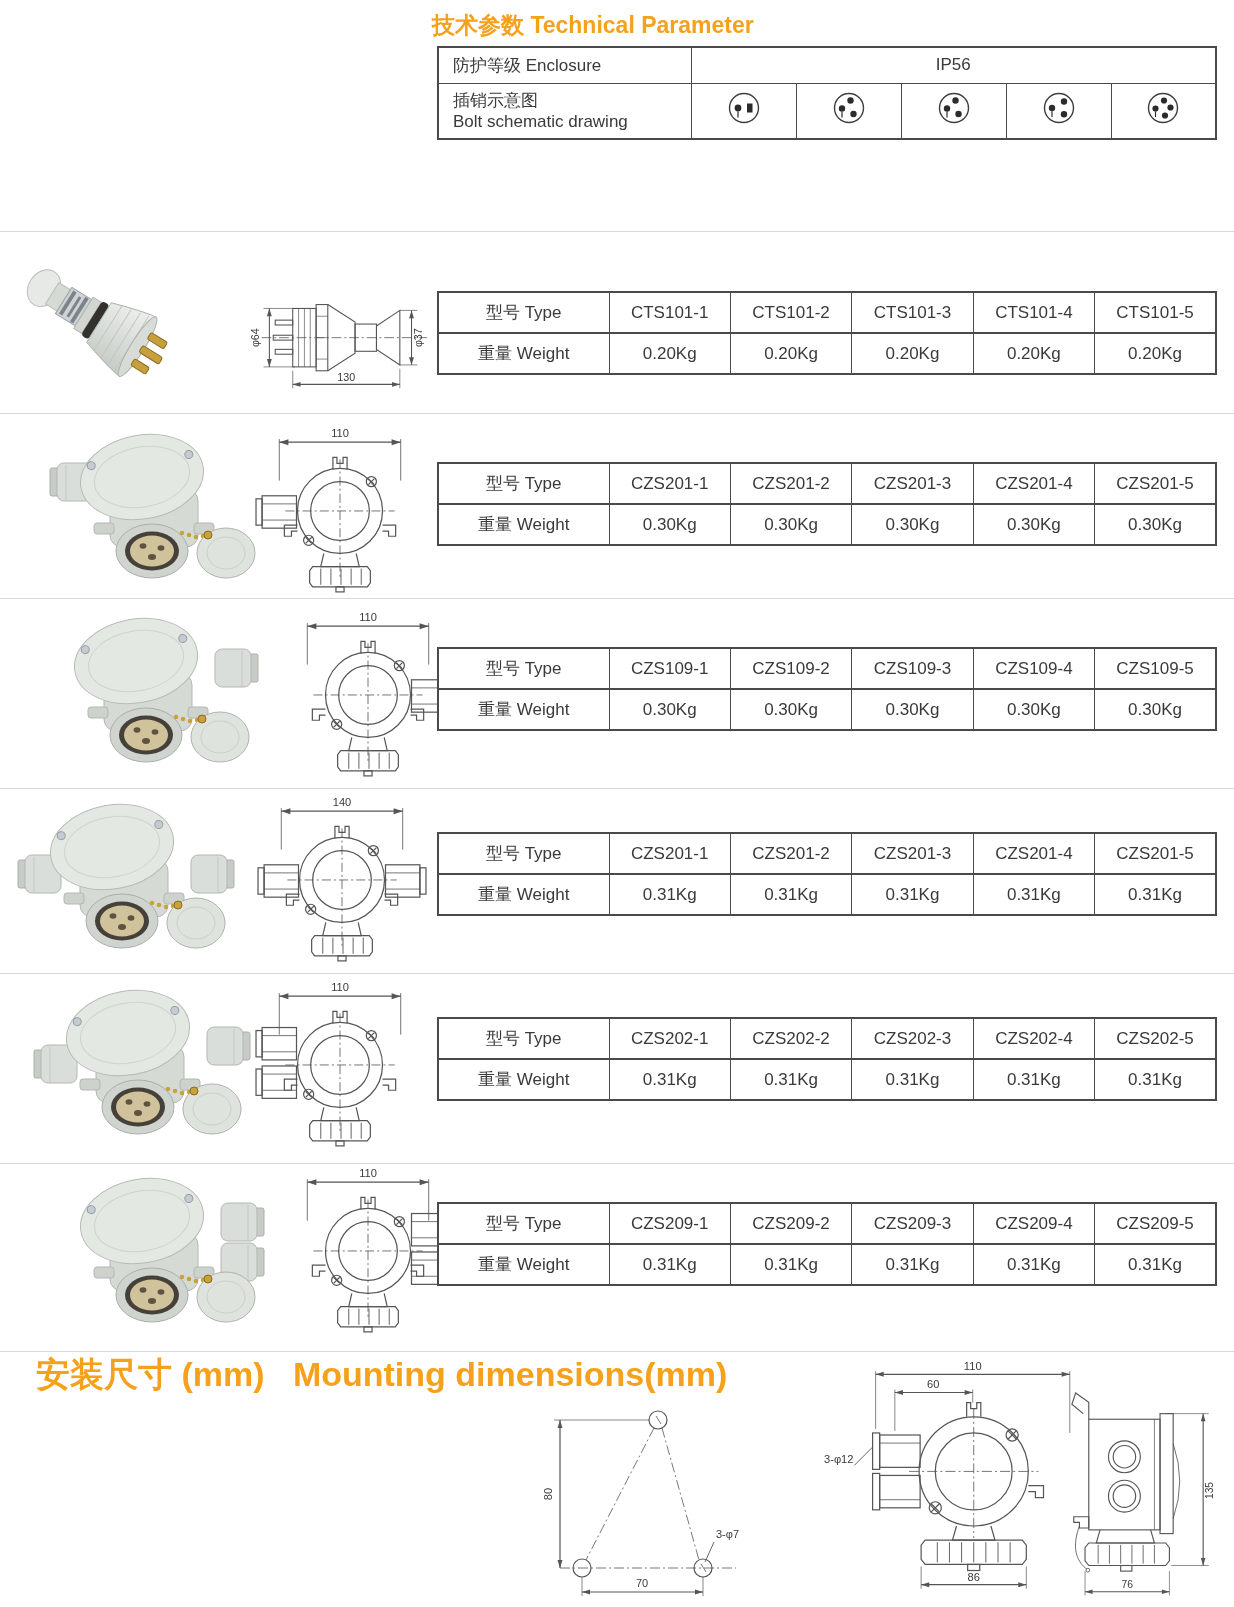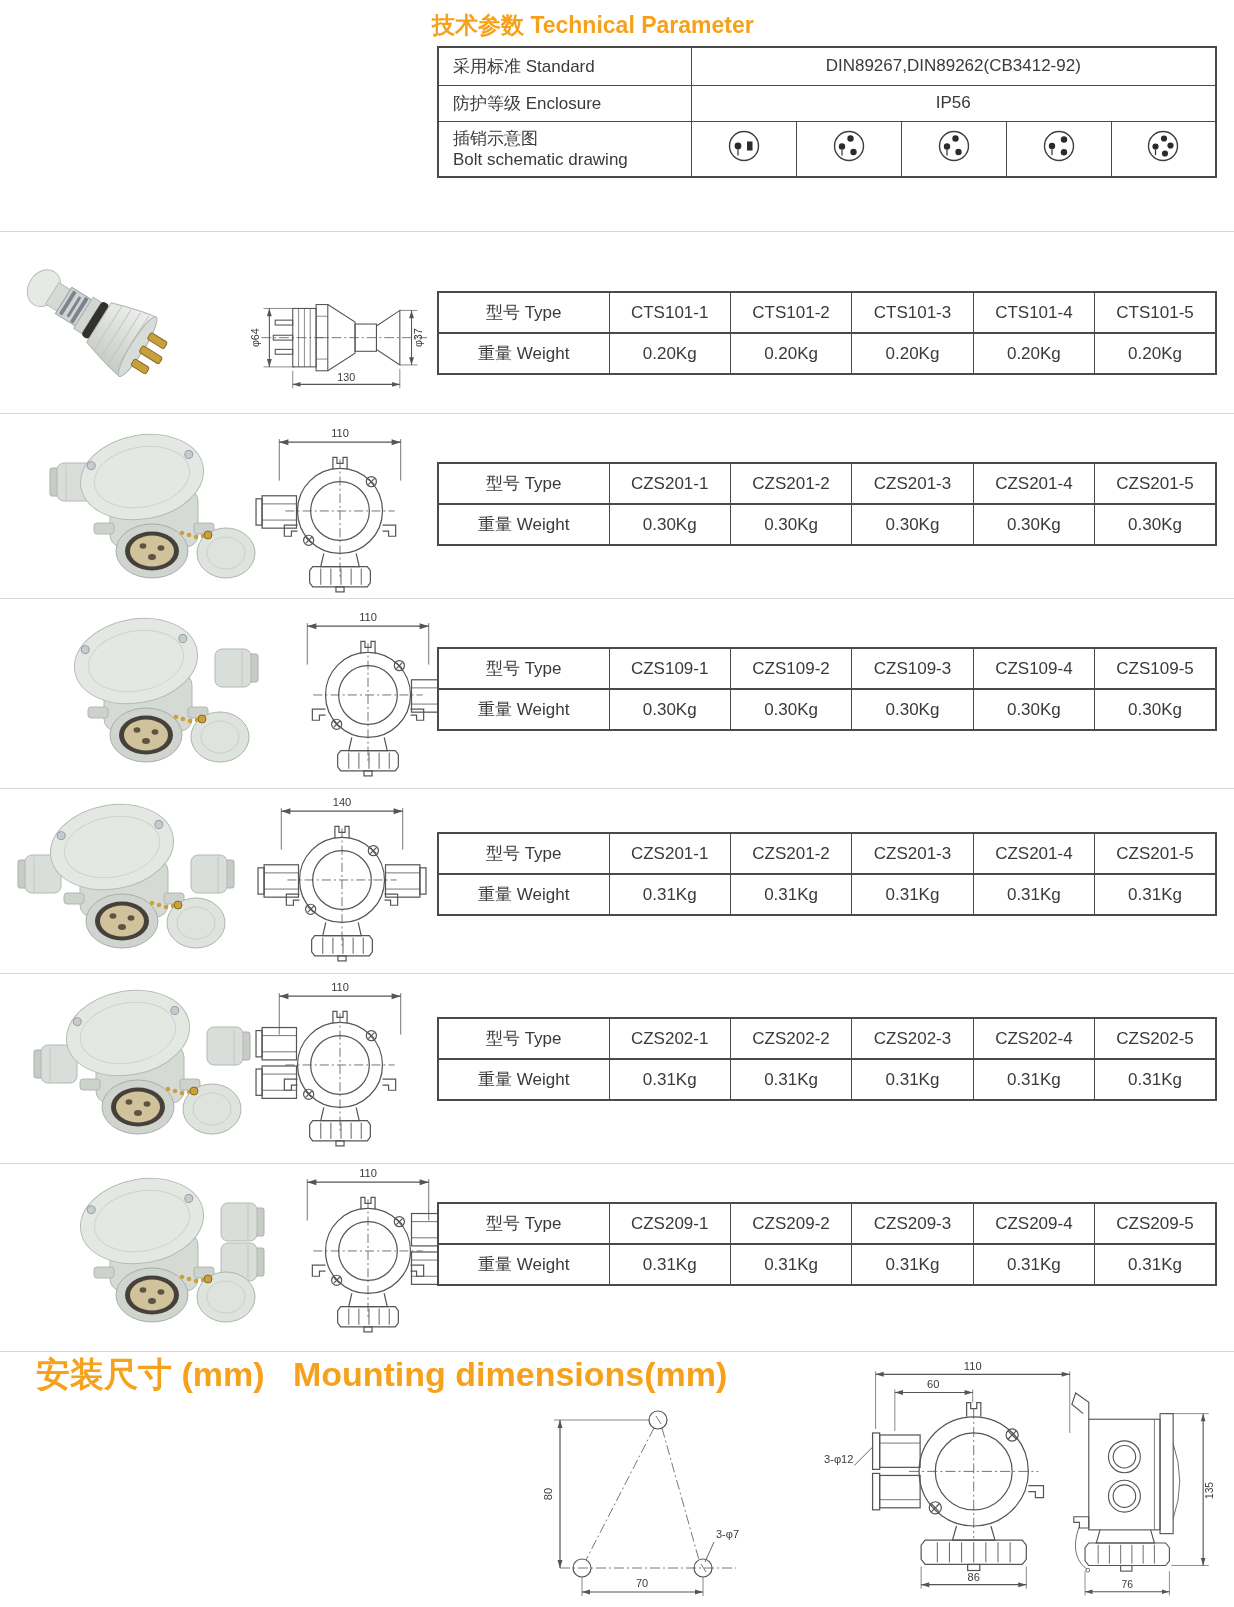--- a/index.html
+++ b/index.html
@@ -103,24 +103,20 @@
   <table class="param">
     <colgroup>
         <col style="width:253px">
         <col>
         <col>
         <col>
         <col>
         <col>
       </colgroup>
     <tbody>
-        <tr class="r1">
-      <td class="lbl">采用标准  Standard</td>
-      <td colspan="5">DIN89267,DIN89262(CB3412-92)</td>
-    </tr>
     <tr class="r2">
       <td class="lbl">防护等级  Enclosure</td>
       <td colspan="5">IP56</td>
     </tr>
     <tr class="r3">
       <td class="lbl lbl2">
         <div>插销示意图</div>
         <div>Bolt schematic drawing</div>
       </td>
       <td>

